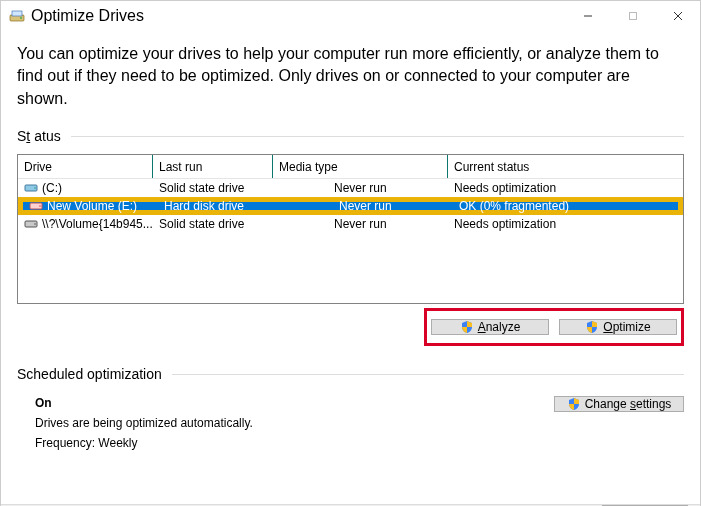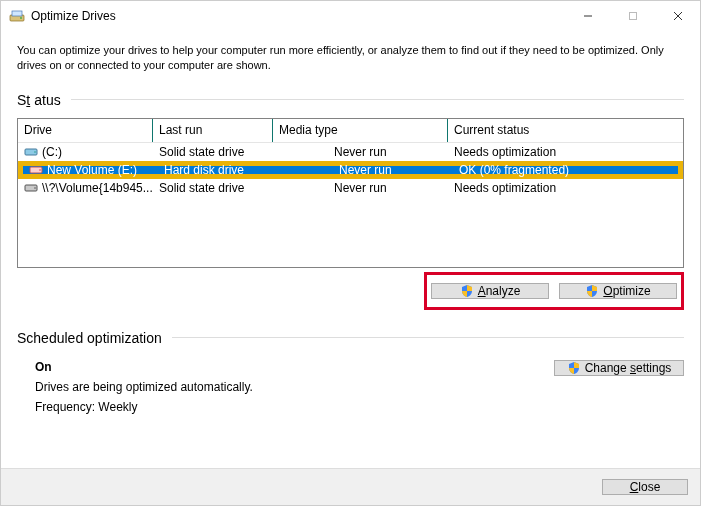--- a/index.html
+++ b/index.html
@@ -28,21 +28,21 @@
     padding: 0 0 0 8px;
     background: #fff;
   }
   .titlebar .title-icon {
     width: 16px; height: 16px;
     margin-right: 6px;
     display: inline-flex; align-items: center; justify-content: center;
   }
   .titlebar .title-text {
     flex: 1;
-    font-size: 12px;
+    font-size: 16px;
   }
   .win-controls {
     display: flex;
     height: 100%;
   }
   .win-btn {
     width: 45px;
     height: 30px;
     display: flex;
     align-items: center;
@@ -53,21 +53,21 @@
     border: none;
   }
   .win-btn.max { color: #bbb; }
   .content {
     padding: 12px 16px 0 16px;
     flex: 1;
     display: flex;
     flex-direction: column;
   }
   .intro {
-    font-size: 11px;
+    font-size: 16px;
     line-height: 1.4;
     margin-bottom: 18px;
   }
   .section-label {
     font-size: 14px;
     margin-bottom: 10px;
     text-align: center;
   }
   .status-label {
     display: flex;

